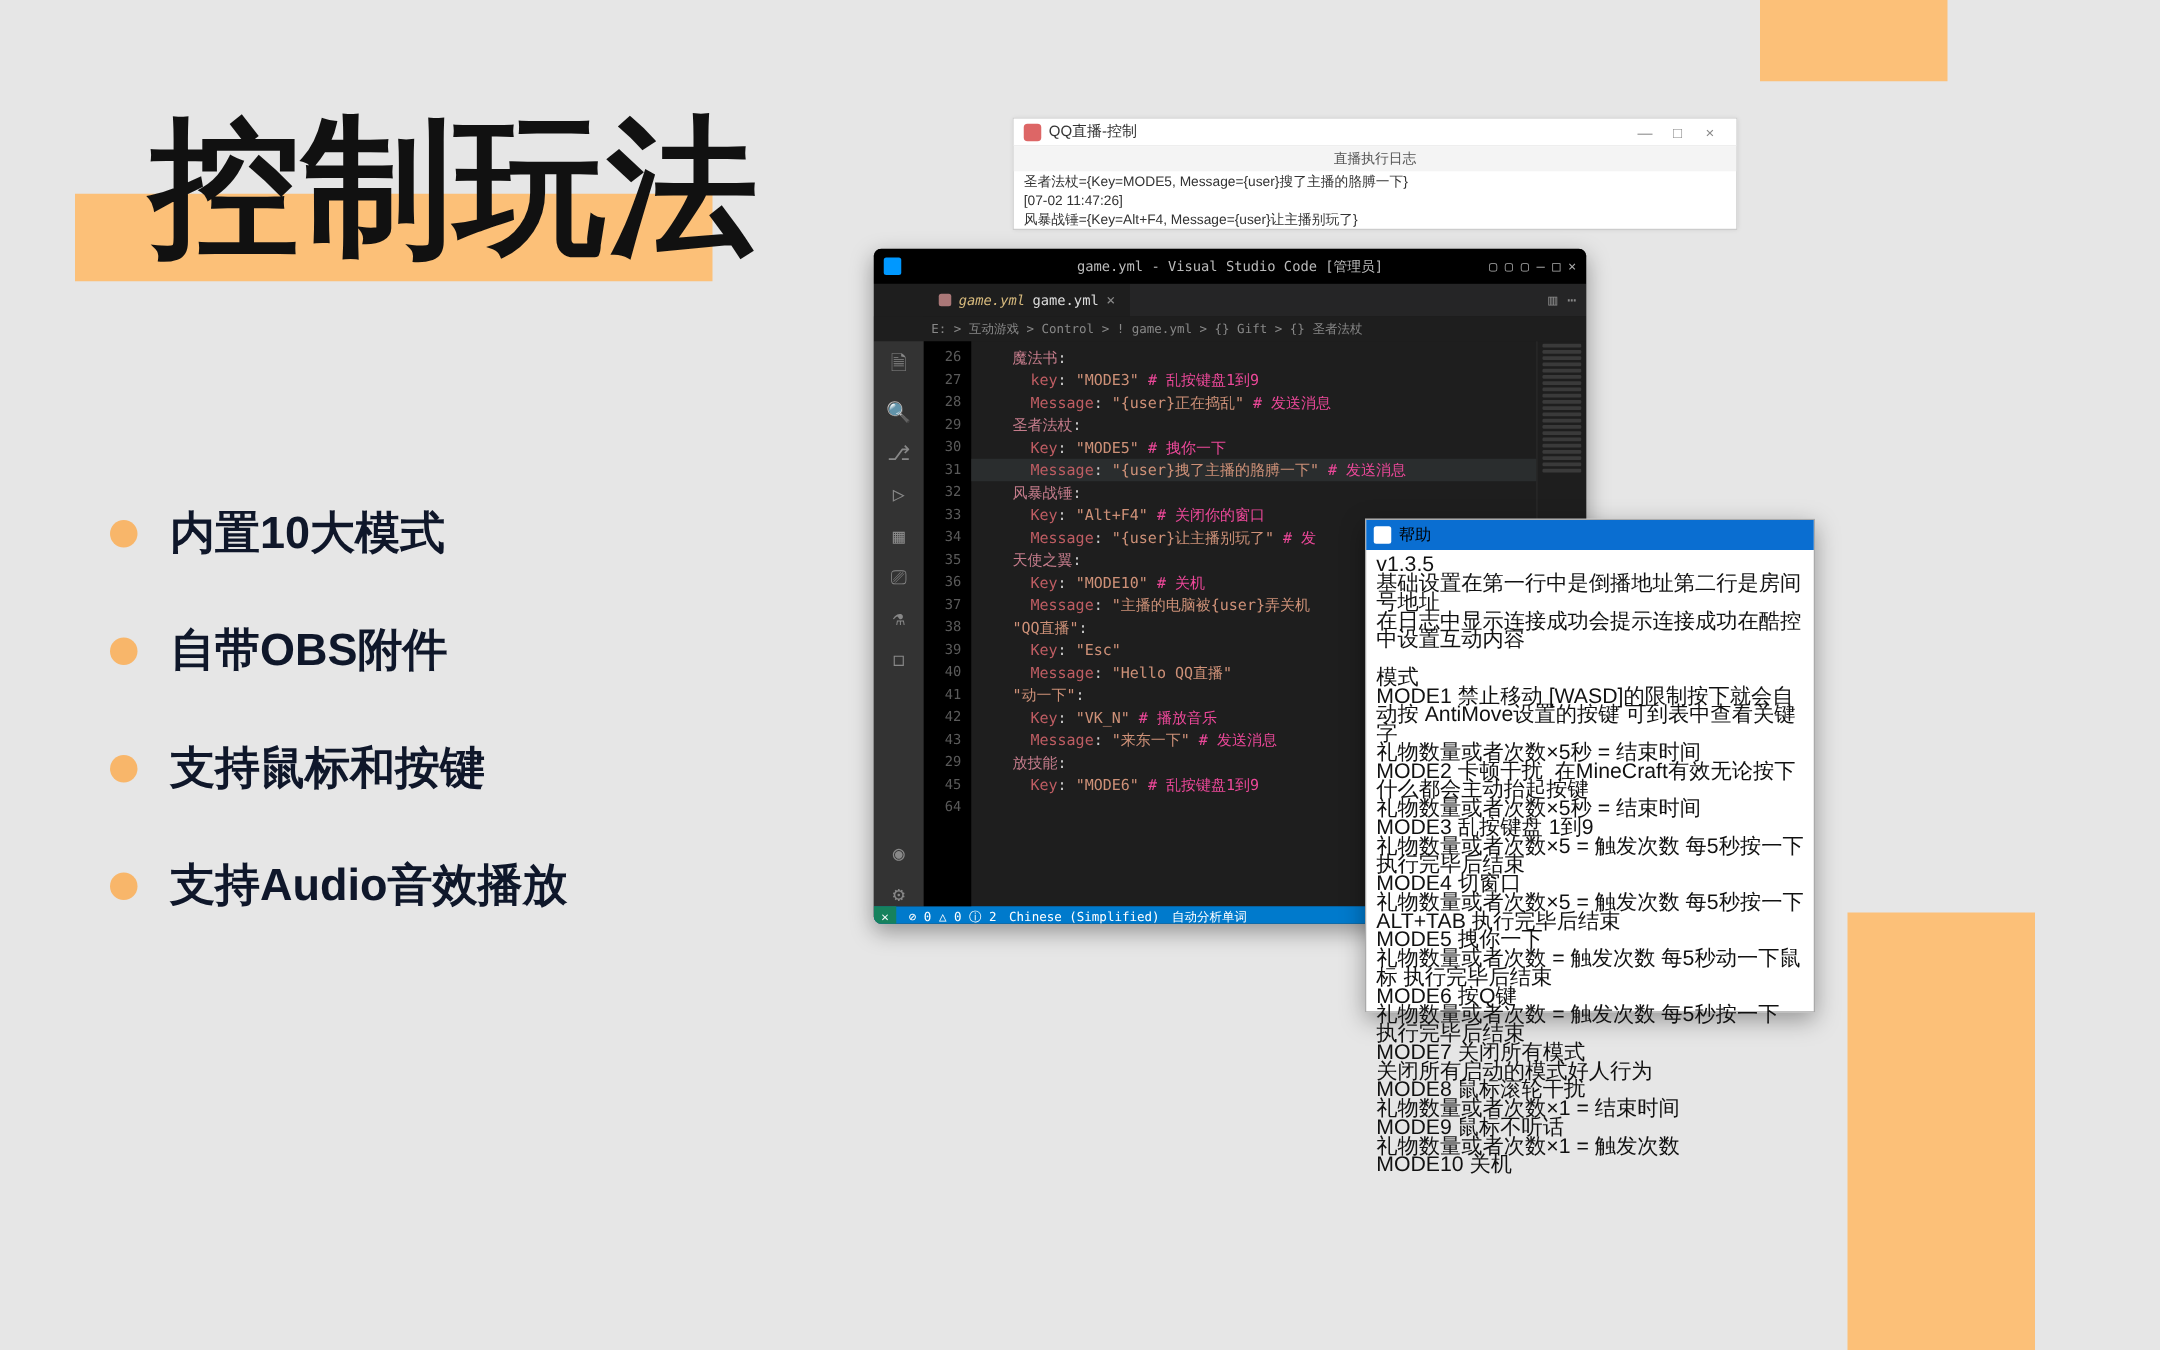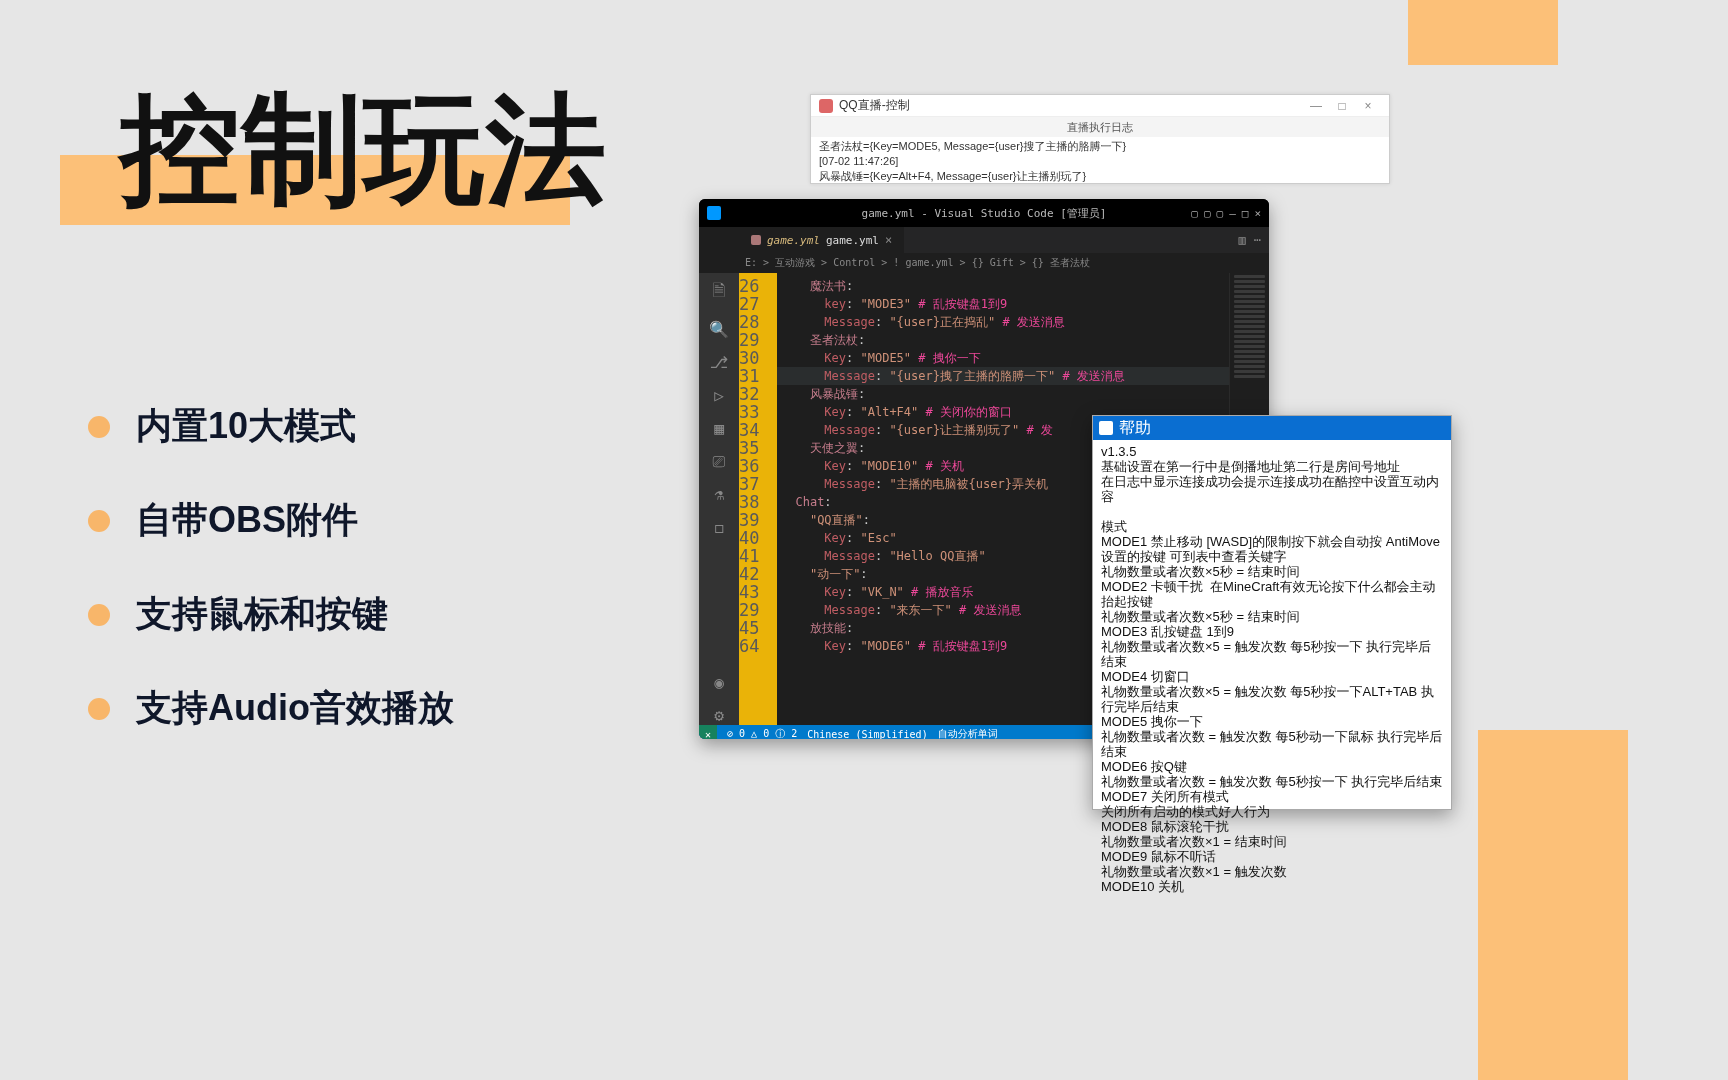--- a/index.html
+++ b/index.html
@@ -57,43 +57,43 @@
   .vsc-tabs { height:26px; background:#252526; display:flex; align-items:center;margin-left:40px; }
   .vsc-tab { height:26px; padding:0 12px; background:#1e1e1e; display:flex; align-items:center; gap:6px; font-size:11px; color:#ddd; }
   .vsc-tab-icon { width:10px; height:10px; background:#a77; border-radius:2px; }
   .vsc-tab-close { color:#888; font-size:12px; }
   .vsc-tabs .split-icons { margin-left:auto; margin-right:8px; color:#888; font-size:12px; display:flex; gap:8px; }
   .vsc-crumbs { height:20px; padding-left:46px; font-size:10px; color:#888; background:#1e1e1e; display:flex; align-items:center; }
   .vsc-body { display:flex; height:calc(100% - 24px - 26px - 20px - 18px); }
   .vsc-activity { width:40px; background:#333; display:flex; flex-direction:column; align-items:center; padding-top:6px; gap:14px; color:#888; font-size:16px; }
   .vsc-activity .act { cursor:pointer; }
   .vsc-activity .spacer { flex:1; }
-  .gutter { width:38px; background:#eab308; color:#5a5a5a; padding-right:8px; font-size:17px; line-height:18px; padding-top:4px; }
+  .gutter { width:38px; background:#000000; color:#5a5a5a; text-align:right; padding-right:8px; font-size:11px; line-height:18px; padding-top:4px; }
   .code { flex:1; padding-top:4px; line-height:18px; font-size:12px; position:relative; }
   .code .line { white-space:pre; padding-left:4px; }
   .line.hl { background:#2a2d2e; }
   .tok-k { color:#c47c8b; }     
   .tok-f { color:#bf5d63; }     
   .tok-s { color:#ce9178; }     
   .tok-c { color:#ec4899; }     
   .tok-root { color:#c47c8b; }  
   .minimap { width:40px; background:#1e1e1e; border-left:1px solid #2a2a2a; }
   .mm-line { height:3px; margin:2px 4px; background:#3a3a3a; border-radius:1px; }
   .vsc-status { height:18px; background:#007acc; color:#fff; font-size:10px; display:flex; align-items:center; padding:0 6px; gap:10px; }
   .branch-chip { background:#16825d; padding:0 6px; height:18px; display:flex; align-items:center; margin-left:-6px; }
 
   
   .help {
     position:absolute; left:1092px; top:415px; width:360px; height:395px;
     background:#fff; border:1px solid #aaa; font-size:11px; color:#111;
     box-shadow:0 6px 18px rgba(0,0,0,.35);
   }
-  .help-title { height:24px; background:#0a6ed1; color:#ffffff; font-size:16px; display:flex; align-items:center; padding:0 6px; gap:6px; }
+  .help-title { height:24px; background:#0a6ed1; color:#000000; font-size:13px; display:flex; align-items:center; padding:0 6px; gap:6px; }
   .help-title .hicon { width:14px; height:14px; background:#fff; border-radius:2px; display:inline-block; }
-  .help-body { padding:4px 8px 6px 8px; line-height:15px; font-size:13px; }
+  .help-body { padding:4px 8px 6px 8px; line-height:15px; font-size:17px; }
   .help-body div { white-space:pre-wrap; }
 </style>
 </head>
 <body>
 
 <div class="deco-top"></div>
 <div class="deco-bottom"></div>
 <div class="deco-title-bg"></div>
 
 <h1 class="title">控制玩法</h1>
@@ -202,21 +202,20 @@
         <div class="line">      <span class="tok-f">Message</span>: <span class="tok-s">"{user}正在捣乱"</span> <span class="tok-c"># 发送消息</span></div>
         <div class="line">    <span class="tok-k">圣者法杖</span>:</div>
         <div class="line">      <span class="tok-f">Key</span>: <span class="tok-s">"MODE5"</span> <span class="tok-c"># 拽你一下</span></div>
         <div class="line hl">      <span class="tok-f">Message</span>: <span class="tok-s">"{user}拽了主播的胳膊一下"</span> <span class="tok-c"># 发送消息</span></div>
         <div class="line">    <span class="tok-k">风暴战锤</span>:</div>
         <div class="line">      <span class="tok-f">Key</span>: <span class="tok-s">"Alt+F4"</span> <span class="tok-c"># 关闭你的窗口</span></div>
         <div class="line">      <span class="tok-f">Message</span>: <span class="tok-s">"{user}让主播别玩了"</span> <span class="tok-c"># 发</span></div>
         <div class="line">    <span class="tok-k">天使之翼</span>:</div>
         <div class="line">      <span class="tok-f">Key</span>: <span class="tok-s">"MODE10"</span> <span class="tok-c"># 关机</span></div>
         <div class="line">      <span class="tok-f">Message</span>: <span class="tok-s">"主播的电脑被{user}弄关机</span></div>
-        <div class="line">  <span class="tok-root">Chat</span>:</div>
         <div class="line">    <span class="tok-s">"QQ直播"</span>:</div>
         <div class="line">      <span class="tok-f">Key</span>: <span class="tok-s">"Esc"</span></div>
         <div class="line">      <span class="tok-f">Message</span>: <span class="tok-s">"Hello QQ直播"</span></div>
         <div class="line">    <span class="tok-s">"动一下"</span>:</div>
         <div class="line">      <span class="tok-f">Key</span>: <span class="tok-s">"VK_N"</span> <span class="tok-c"># 播放音乐</span></div>
         <div class="line">      <span class="tok-f">Message</span>: <span class="tok-s">"来东一下"</span> <span class="tok-c"># 发送消息</span></div>
         <div class="line">    <span class="tok-k">放技能</span>:</div>
         <div class="line">      <span class="tok-f">Key</span>: <span class="tok-s">"MODE6"</span> <span class="tok-c"># 乱按键盘1到9</span></div>
       </div>
     <div class="minimap" id="minimap">

